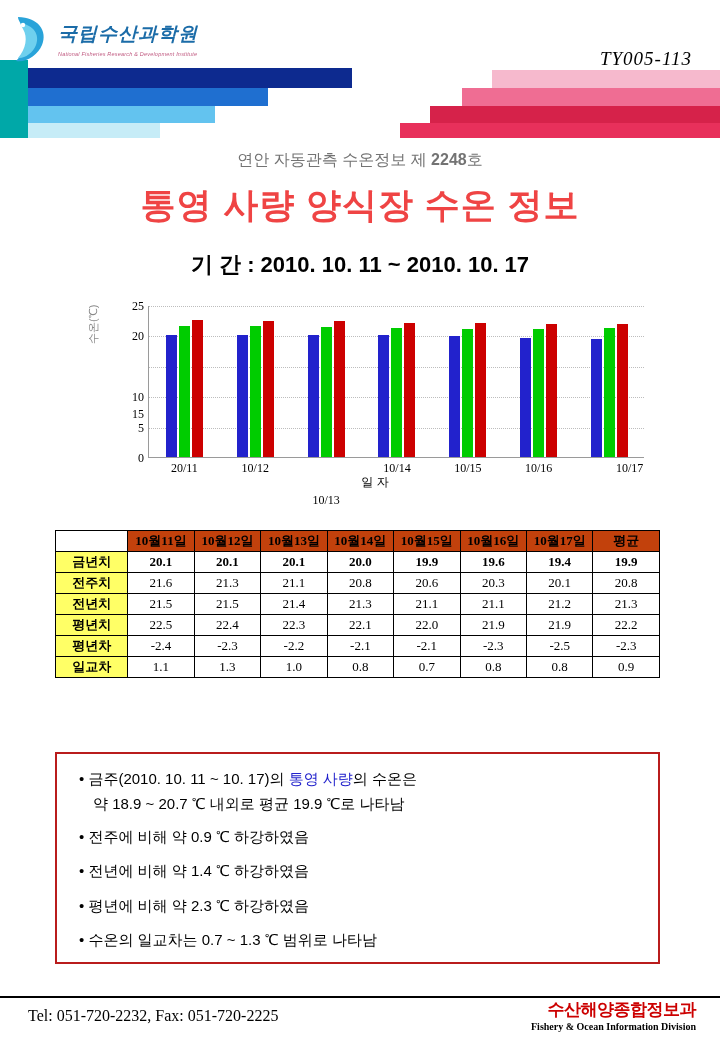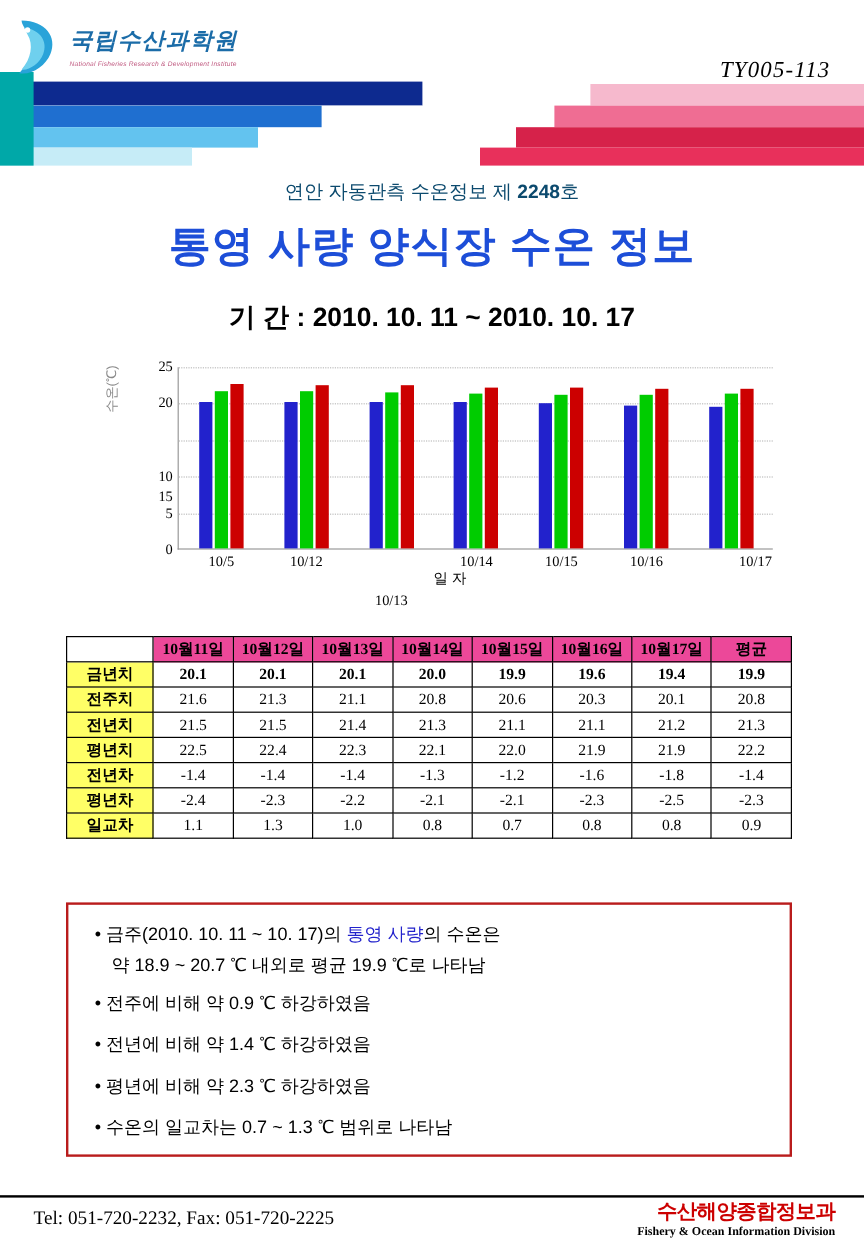--- a/index.html
+++ b/index.html
@@ -57,30 +57,30 @@
     font-family: "Liberation Serif", serif;
     letter-spacing: 1px;
   }
 
   
   .subtitle {
     position: absolute;
     top: 150px; left: 0; width: 720px;
     text-align: center;
     font-size: 16px;
-    color: #0c4a6e;
+    color: #737373;
   }
   .subtitle b { font-weight: bold; }
   .maintitle {
     position: absolute;
     top: 182px; left: 0; width: 720px;
     text-align: center;
     font-size: 35px;
     font-weight: bold;
-    color: #1d4ed8;
+    color: #ef4444;
     letter-spacing: 1px;
   }
   .period {
     position: absolute;
     top: 250px; left: 0; width: 720px;
     text-align: center;
     font-size: 22px;
     font-weight: bold;
     color: #000;
   }
@@ -176,21 +176,21 @@
     font-family: "Liberation Serif", serif;
   }
   table.data td, table.data th {
     border: 1px solid #000;
     height: 20px;
     text-align: center;
     font-size: 13px;
     padding: 0;
   }
   table.data thead th {
-    background: #ec4899;
+    background: #c2410c;
     font-weight: bold;
     font-size: 13px;
   }
   table.data thead th.corner { background: #ffffff; border-top: 1px solid #000; }
   table.data tbody th {
     background: #ffff66;
     font-weight: bold;
     width: 72px;
   }
   td.val { width: 66px; }
@@ -307,21 +307,21 @@
       <div class="ytick" style="top: 60.8px; margin-top: 47px;">15</div>
       <div class="gridline" style="top: 30.4px;"></div>
       <div class="ytick" style="top: 30.4px;">20</div>
       <div class="gridline" style="top: 0px;"></div>
       <div class="ytick" style="top: 0px;">25</div>
       <div class="group" style="left: 0px; width: 70.8571px;">
         <div class="bar y2010" style="height: 122.208px;"></div>
         <div class="bar y2009" style="height: 130.72px;"></div>
         <div class="bar norm" style="height: 136.8px;"></div>
       </div>
-      <div class="xtick" style="left: 35.4286px;">10/5</div>
+      <div class="xtick" style="left: 35.4286px;">20/11</div>
       <div class="group" style="left: 70.8571px; width: 70.8571px;">
         <div class="bar y2010" style="height: 122.208px;"></div>
         <div class="bar y2009" style="height: 130.72px;"></div>
         <div class="bar norm" style="height: 136.192px;"></div>
       </div>
       <div class="xtick" style="left: 106.286px;">10/12</div>
       <div class="group" style="left: 141.714px; width: 70.8571px;">
         <div class="bar y2010" style="height: 122.208px;"></div>
         <div class="bar y2009" style="height: 130.112px;"></div>
         <div class="bar norm" style="height: 135.584px;"></div>
@@ -408,31 +408,20 @@
         <td class="val">22.5</td>
         <td class="val">22.4</td>
         <td class="val">22.3</td>
         <td class="val">22.1</td>
         <td class="val">22.0</td>
         <td class="val">21.9</td>
         <td class="val">21.9</td>
         <td class="val">22.2</td>
       </tr>
       <tr>
-        <th>전년차</th>
-        <td class="val">-1.4</td>
-        <td class="val">-1.4</td>
-        <td class="val">-1.4</td>
-        <td class="val">-1.3</td>
-        <td class="val">-1.2</td>
-        <td class="val">-1.6</td>
-        <td class="val">-1.8</td>
-        <td class="val">-1.4</td>
-      </tr>
-      <tr>
         <th>평년차</th>
         <td class="val">-2.4</td>
         <td class="val">-2.3</td>
         <td class="val">-2.2</td>
         <td class="val">-2.1</td>
         <td class="val">-2.1</td>
         <td class="val">-2.3</td>
         <td class="val">-2.5</td>
         <td class="val">-2.3</td>
       </tr>

